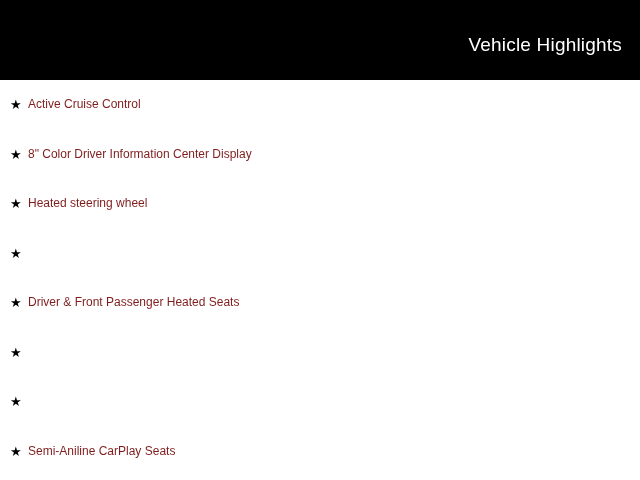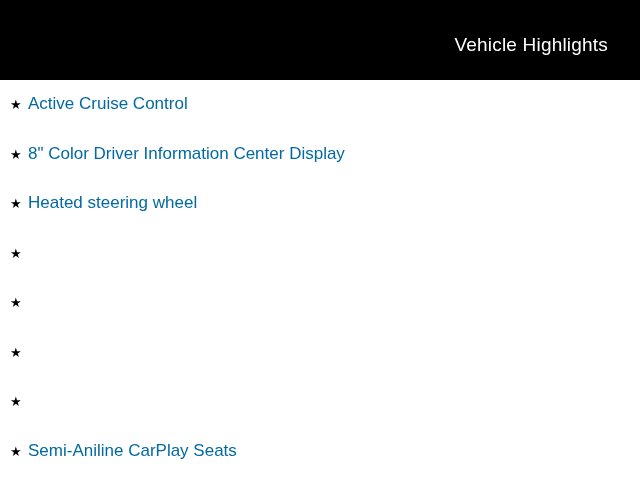--- a/index.html
+++ b/index.html
@@ -24,21 +24,21 @@
     position: absolute;
     top: 0;
     left: 0;
     width: 640px;
     height: 80px;
     background: #000000;
     display: flex;
     align-items: center;
     justify-content: flex-end;
     box-sizing: border-box;
-    padding-right: 32px;
+    padding-right: 18px;
   }
   .header-title {
     color: #ffffff;
     font-size: 19px;
     font-weight: normal;
     letter-spacing: 0.2px;
     line-height: 1;
     padding-top: 8px;
   }
   .highlights-list {
@@ -59,22 +59,22 @@
   }
   .bullet-star {
     flex: 0 0 auto;
     width: 18px;
     font-size: 13px;
     color: #000000;
     line-height: 1;
     text-align: left;
   }
   .highlight-text {
-    font-size: 17px;
-    color: #0369a1;
+    font-size: 12px;
+    color: #7f1d1d;
     line-height: 1.1;
     white-space: nowrap;
   }
 </style>
 </head>
 <body>
 
 <div class="page">
 
   <div class="header-bar">
@@ -97,20 +97,21 @@
       <span class="bullet-star">★</span>
       <span class="highlight-text">Heated steering wheel</span>
     </li>
 
     <li class="highlight-item">
       <span class="bullet-star">★</span>
     </li>
 
     <li class="highlight-item">
       <span class="bullet-star">★</span>
+      <span class="highlight-text">Driver &amp; Front Passenger Heated Seats</span>
     </li>
 
     <li class="highlight-item">
       <span class="bullet-star">★</span>
     </li>
 
     <li class="highlight-item">
       <span class="bullet-star">★</span>
     </li>
 

